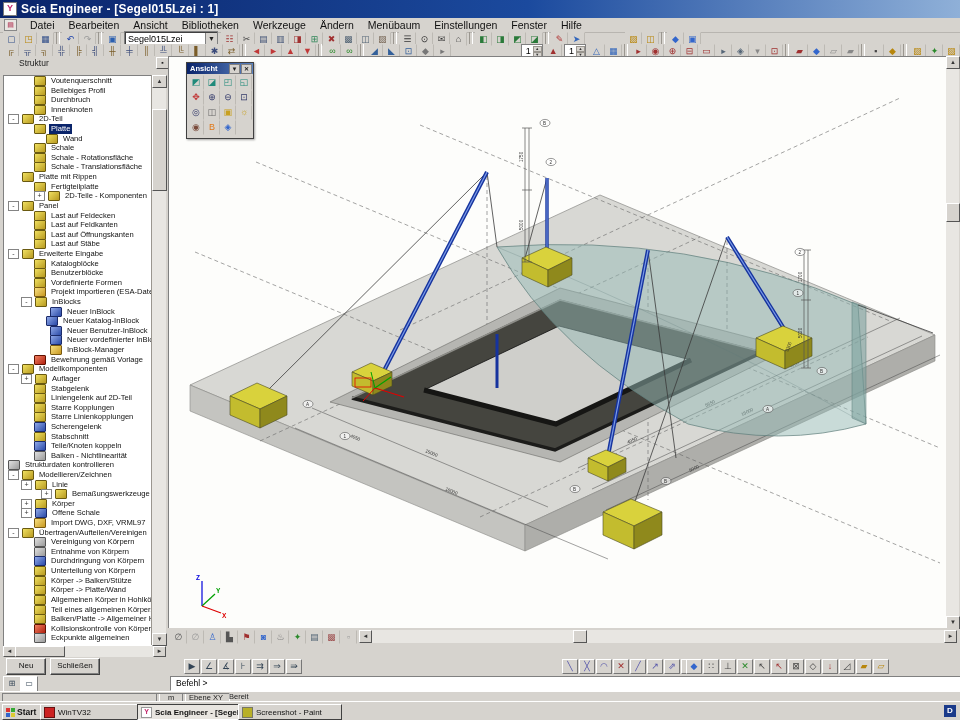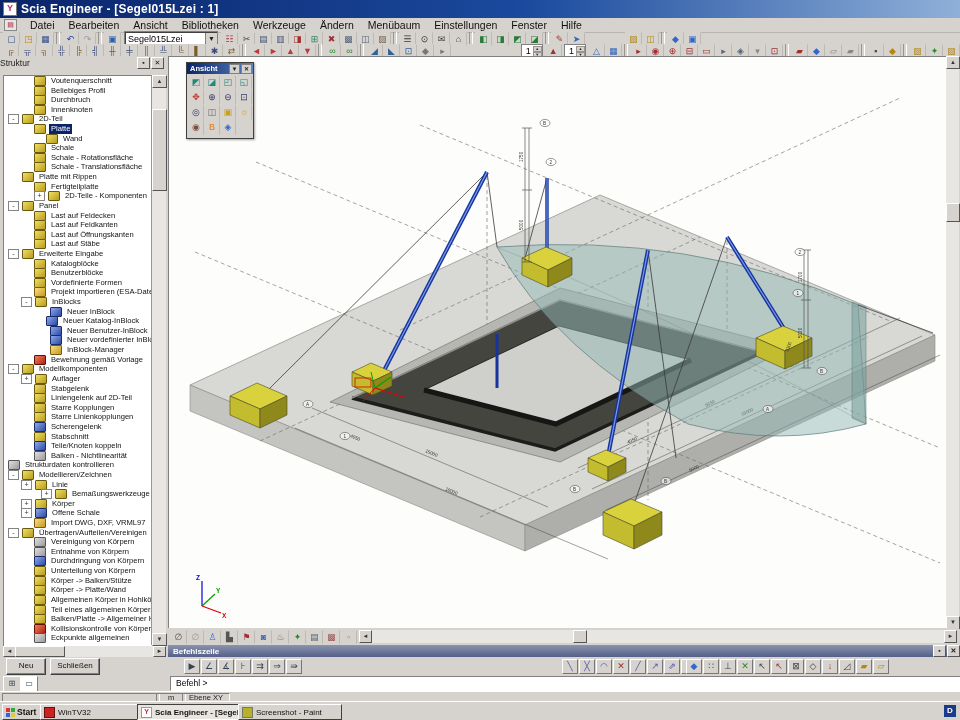--- a/index.html
+++ b/index.html
@@ -22,21 +22,21 @@
   .tsep{display:inline-block;width:2px;height:12px;margin:0 2px;border-left:1px solid #9a968f;border-right:1px solid #fff;}
   .combo{display:inline-flex;width:92px;height:13px;background:#fff;border:1px solid #808080;box-shadow:inset 1px 1px 0 #404040;align-items:center;margin:0 3px;}
   .combo .cv{flex:1;font-size:9px;padding-left:3px;color:#000;white-space:nowrap;overflow:hidden;}
   .combo .cb{width:11px;height:11px;background:#d6d3ce;border-left:1px solid #808080;font-size:7px;line-height:11px;text-align:center;color:#222;}
   .spin{display:inline-flex;width:30px;height:12px;background:#fff;border:1px solid #808080;align-items:center;margin:0 2px;}
   .spin .sv{flex:1;text-align:right;font-size:9px;padding-right:2px;}
   .spin .sb{width:9px;height:10px;display:flex;flex-direction:column;}
   .spin .sb span{flex:1;background:#d6d3ce;border:1px solid #9a968f;font-size:4px;line-height:4px;text-align:center;color:#333;}
   
   #leftpanel{left:0;top:56px;width:168px;height:635px;background:#d6d3ce;border-right:2px solid #9a968f;}
-  #lp-title{left:0;top:1px;width:164px;height:12px;display:flex;align-items:center;font-size:8.5px;color:#222;}
+  #lp-title{left:19px;top:1px;width:164px;height:12px;display:flex;align-items:center;font-size:8.5px;color:#222;}
   #lp-title .sp{flex:1;}
   .winbtn{width:11px;height:10px;background:#d6d3ce;border:1px solid;border-color:#fff #555 #555 #fff;font-size:7px;line-height:9px;text-align:center;color:#222;margin-left:1px;}
   #treeview{left:3px;top:19px;width:148px;height:570px;background:#fff;border:1px solid;border-color:#808080 #fff #fff #808080;overflow:hidden;}
   .trow{display:flex;height:9.62px;white-space:nowrap;}
   .exp{display:inline-block;width:9px;height:8px;border:1px solid #848484;background:#fff;color:#333;font-size:7px;line-height:7px;text-align:center;margin-right:3px;flex:none;}
   .tic{display:inline-block;width:10px;height:8px;border:1px solid #6a5a10;border-radius:1px;background:linear-gradient(135deg,#f0e060,#b89a20);margin-right:3px;flex:none;}
   .ic-b{background:linear-gradient(135deg,#8fa8e8,#2a4aa8);border-color:#1a2a6a;}
   .ic-f{background:linear-gradient(135deg,#f8e080,#c89820);border-color:#7a5a10;}
   .ic-g{background:linear-gradient(135deg,#e0e0e0,#9a9a9a);border-color:#555;}
   .ic-r{background:linear-gradient(135deg,#f08060,#b02010);border-color:#601000;}
@@ -715,26 +715,20 @@
         <span class="ticon" style="color: rgb(153, 153, 153);">▫</span>
       </span>
     <div id="vp-hscroll">
       <span class="sbtn" style="left:0;top:0;width:11px;height:11px">◄</span>
       <span class="sthumb" style="left:214px;top:0;width:12px;height:11px"></span>
       <span class="sbtn" style="right:0;top:0;width:11px;height:11px">►</span>
     </div>
   </div>
 
   <div class="abs" id="cmdpanel">
-    <div class="abs" id="cmd-title">
-      <span>Befehlszeile</span>
-      <span class="sp"></span>
-      <span class="winbtn">▪</span>
-      <span class="winbtn">✕</span>
-    </div>
     <div class="abs" id="cmd-icons">
       <span class="cmdgrp" style="left:14px;top:1px">
           <span class="ticon" style="color: rgb(51, 68, 85);">▶</span>
           <span class="ticon" style="color: rgb(51, 68, 85);">∠</span>
           <span class="ticon" style="color: rgb(51, 68, 85);">∡</span>
           <span class="ticon" style="color: rgb(51, 68, 85);">⊦</span>
           <span class="ticon" style="color: rgb(51, 68, 85);">⇉</span>
           <span class="ticon" style="color: rgb(51, 68, 85);">⇒</span>
           <span class="ticon" style="color: rgb(51, 68, 85);">⇛</span>
         </span>
@@ -765,20 +759,21 @@
     </div>
     <div class="abs" id="cmd-input">
       <span>Befehl &gt;</span>
     </div>
   </div>
 
   <div class="abs" id="statusbar">
     <span class="scell" style="left:2px;width:150px"></span>
     <span class="scell" style="left:156px;width:22px;text-align:center">m</span>
     <span class="scell" style="left:182px;width:40px;text-align:center">Ebene XY</span>
+    <span class="scell" style="left:226px;width:728px;border:none">Bereit</span>
   </div>
 
   <div class="abs" id="taskbar">
     <span class="task" id="startbtn">
       <span class="flag">
           <i style="background:#d33"></i>
           <i style="background:#3a3"></i>
           <i style="background:#36c"></i>
           <i style="background:#dc3"></i>
         </span>

